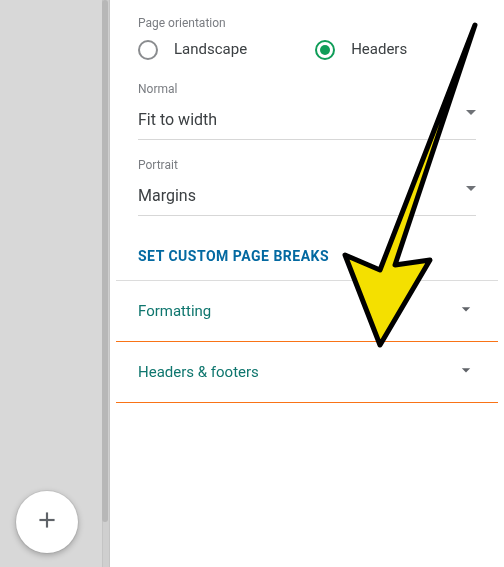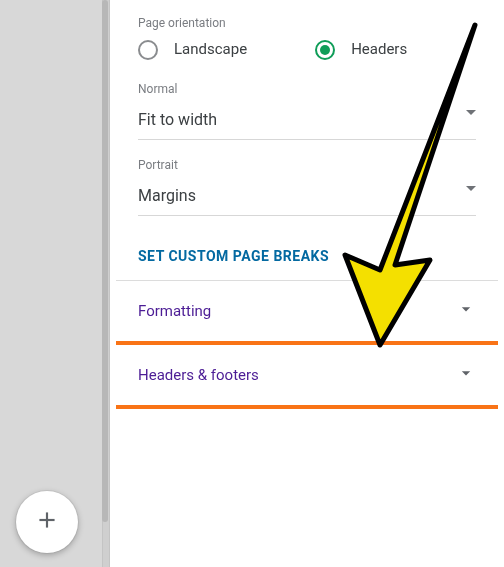--- a/index.html
+++ b/index.html
@@ -121,24 +121,24 @@
     text-transform: uppercase;
   }
   .accordion {
     border-top: 1px solid #dcdcdc;
   }
   .acc-row {
     display: flex;
     align-items: center;
     justify-content: space-between;
     padding: 18px 22px;
-    border-bottom: 4px solid #f97316;
+    border-bottom: 1px solid #f97316;
     cursor: pointer;
     font-size: 15px;
-    color: #4c1d95;
+    color: #0f766e;
   }
   .chevron svg { width: 20px; height: 20px; }
   .arrow-overlay {
     position: absolute;
     left: 230px;
     top: 20px;
     pointer-events: none;
   }
 </style>
 </head>

